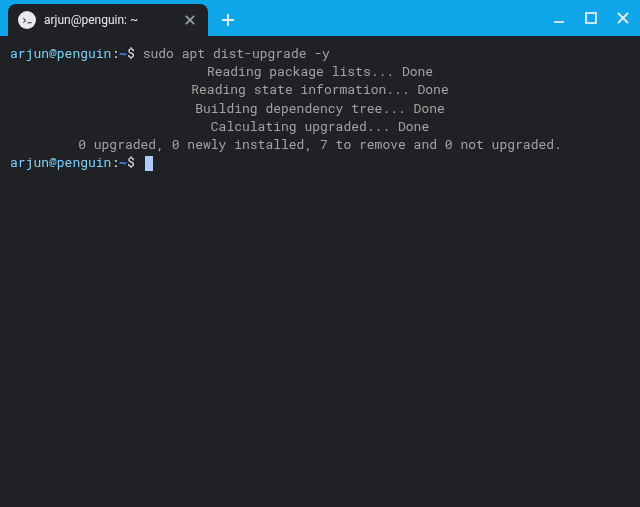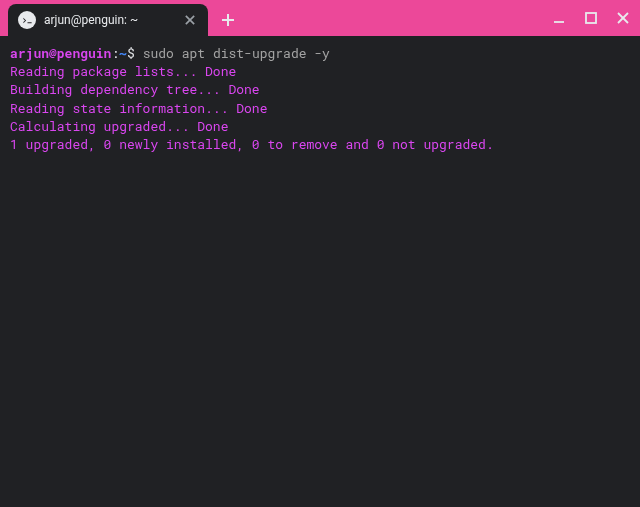--- a/index.html
+++ b/index.html
@@ -9,21 +9,21 @@
     }
     body {
       width: 640px;
       height: 507px;
       background: #202124;
       font-family: 'Roboto Mono', 'Consolas', 'Monaco', monospace;
       overflow: hidden;
     }
     .titlebar {
       height: 36px;
-      background: #ec4899;
+      background: #0ea5e9;
       display: flex;
       align-items: flex-end;
       padding-left: 8px;
       position: relative;
     }
     .tab {
       height: 32px;
       background: #202124;
       border-radius: 8px 8px 0 0;
       display: flex;
@@ -111,39 +111,40 @@
       padding: 8px 10px;
       font-size: 13px;
       line-height: 1.4;
       color: #e8eaed;
       font-family: 'Roboto Mono', 'Consolas', 'Monaco', monospace;
     }
     .prompt-line {
       white-space: pre-wrap;
     }
     .user-host {
-      color: #d946ef;
-      font-weight: bold;
+      color: #7dd3fc;
+      font-weight: normal;
     }
     .colon {
       color: #e8eaed;
     }
     .path {
       color: #4285f4;
       font-weight: bold;
     }
     .dollar {
       color: #e8eaed;
     }
     .command {
       color: #a3a3a3;
     }
     .output-line {
-      color: #d946ef;
+      color: #a3a3a3;
       white-space: pre-wrap;
+      text-align: center;
     }
     .cursor-block {
       display: inline-block;
       width: 8px;
       height: 15px;
       background: #aecbfa;
       vertical-align: text-bottom;
       margin-left: 2px;
     }
   </style>
@@ -187,17 +188,18 @@
           <line x1="2" y1="2" x2="12" y2="12"></line>
           <line x1="12" y1="2" x2="2" y2="12"></line>
         </svg>
     </span>
   </div>
 </div>
 
 <div class="terminal">
   <div class="prompt-line"><span class="user-host">arjun@penguin</span><span class="colon">:</span><span class="path">~</span><span class="dollar">$</span> <span class="command">sudo apt dist-upgrade -y</span></div>
   <div class="output-line">Reading package lists... Done</div>
+  <div class="output-line">Reading state information... Done</div>
   <div class="output-line">Building dependency tree... Done</div>
-  <div class="output-line">Reading state information... Done</div>
   <div class="output-line">Calculating upgraded... Done</div>
-  <div class="output-line">1 upgraded, 0 newly installed, 0 to remove and 0 not upgraded.</div>
+  <div class="output-line">0 upgraded, 0 newly installed, 7 to remove and 0 not upgraded.</div>
+  <div class="prompt-line"><span class="user-host">arjun@penguin</span><span class="colon">:</span><span class="path">~</span><span class="dollar">$</span> <span class="cursor-block"></span></div>
 </div>
 
 </body></html>

